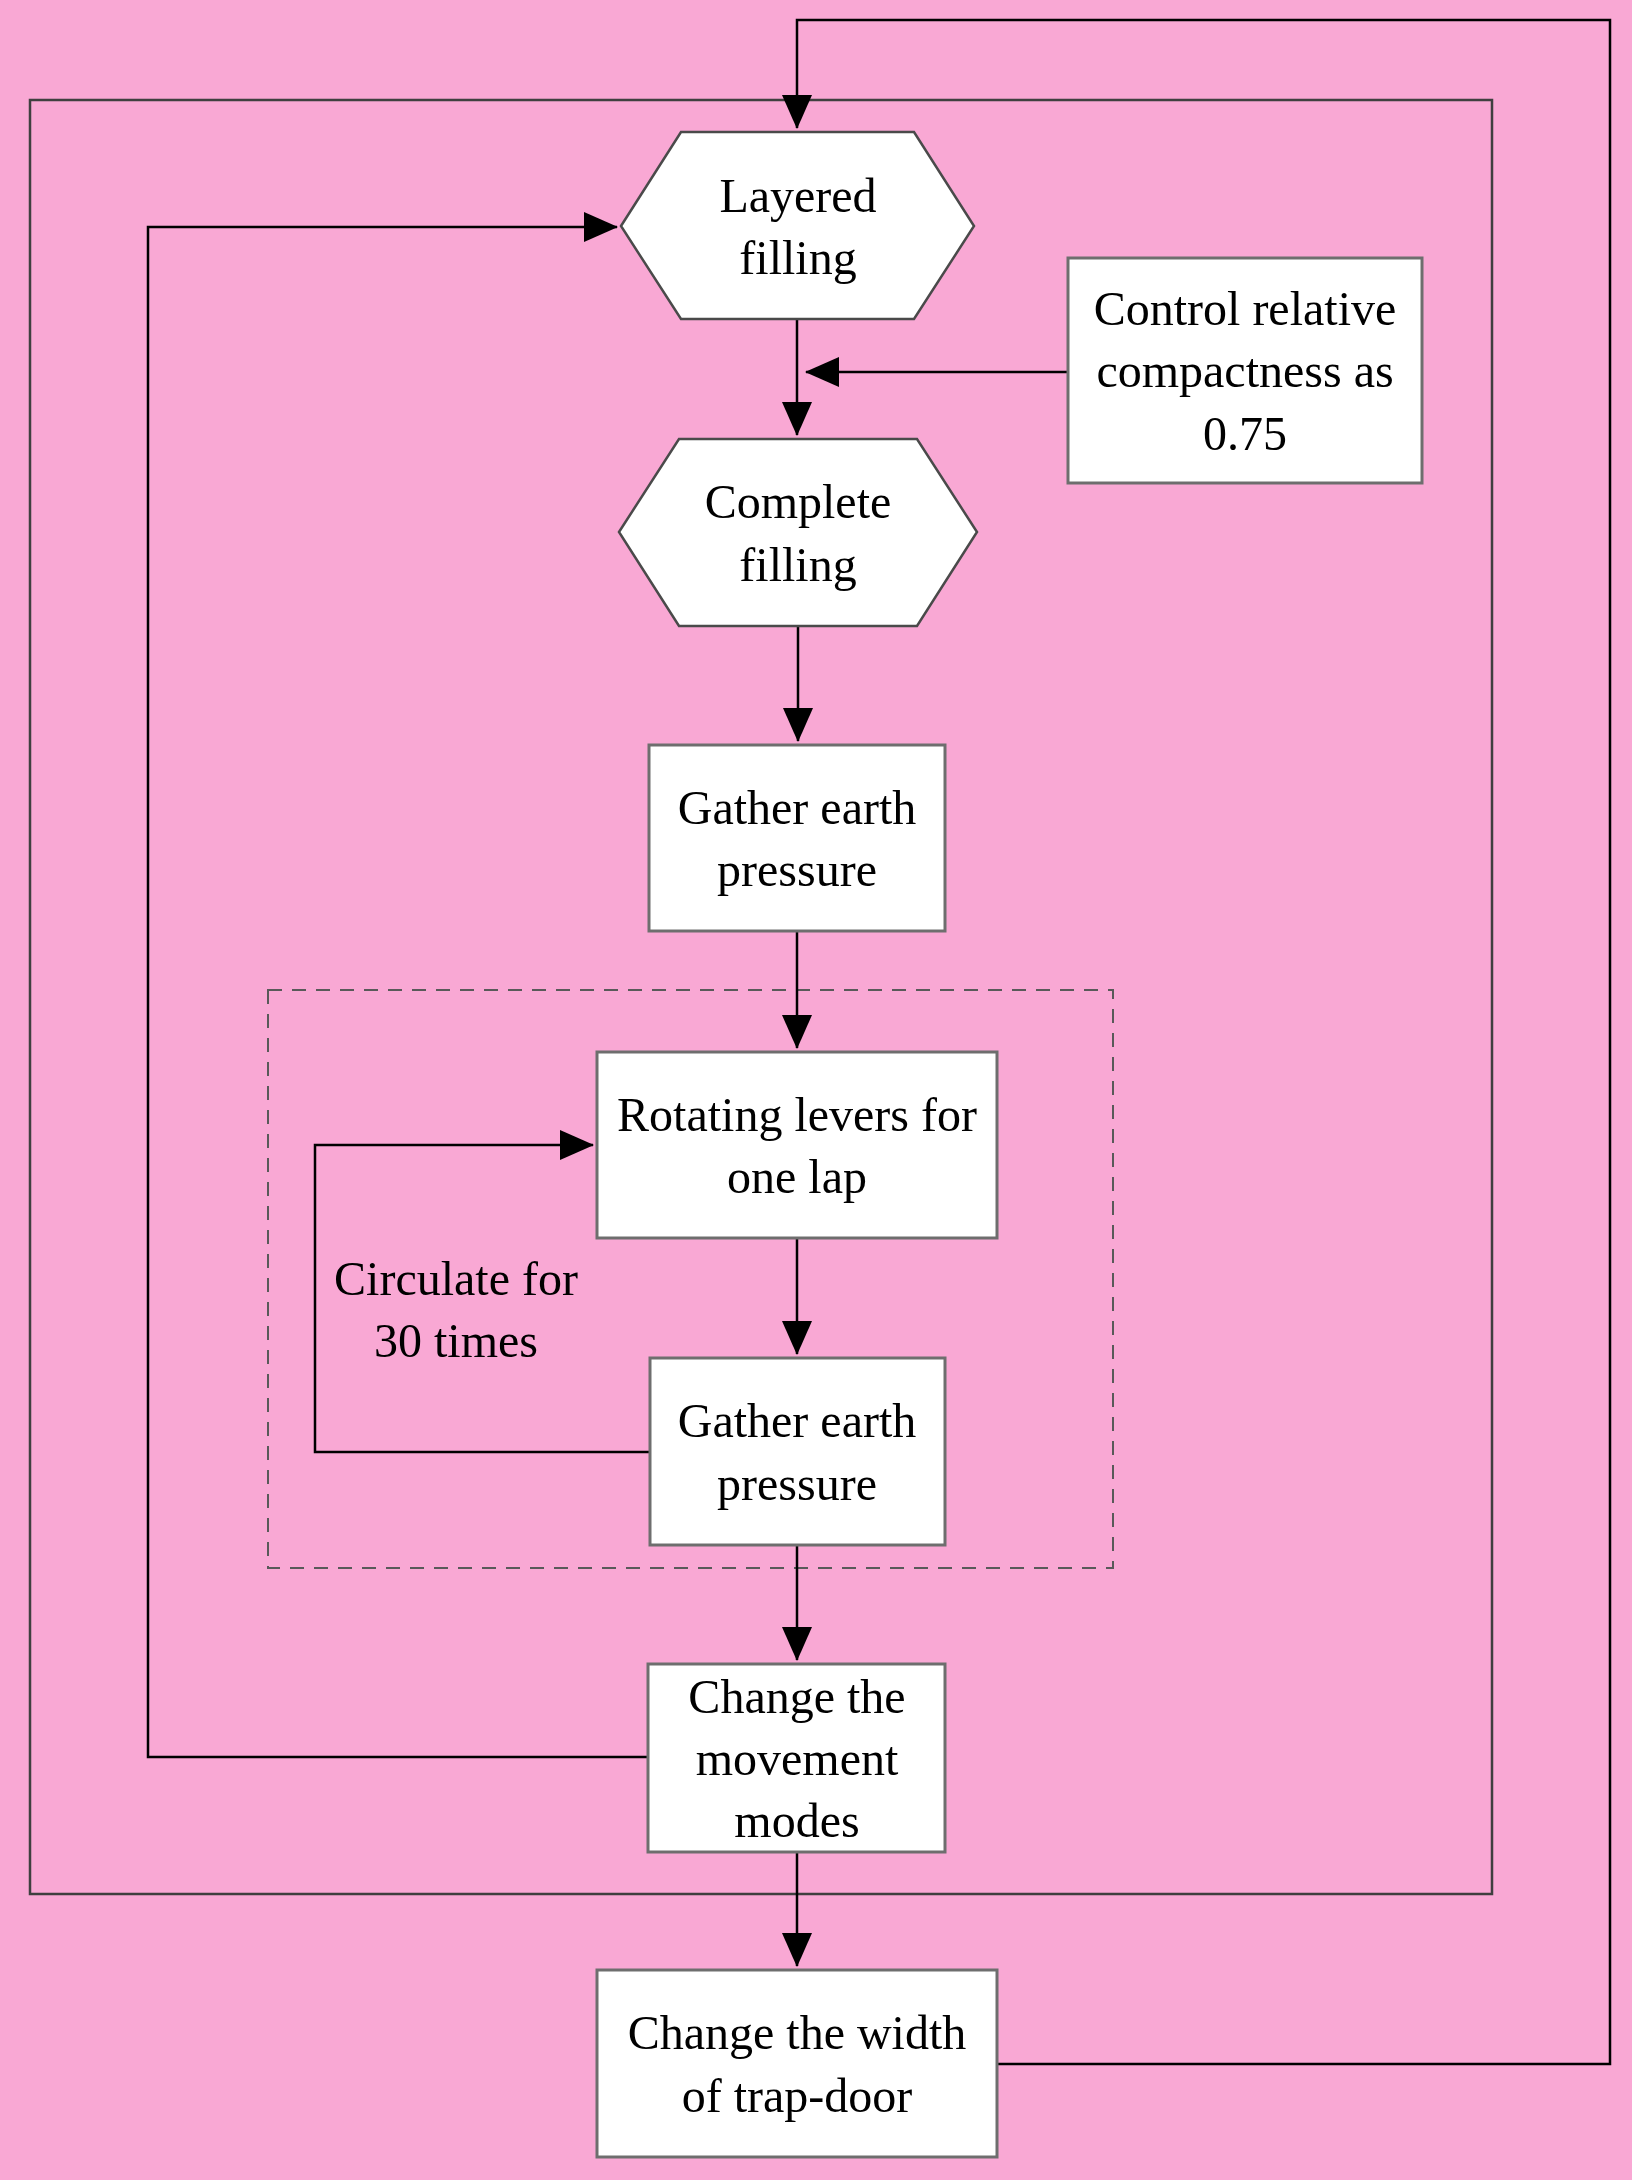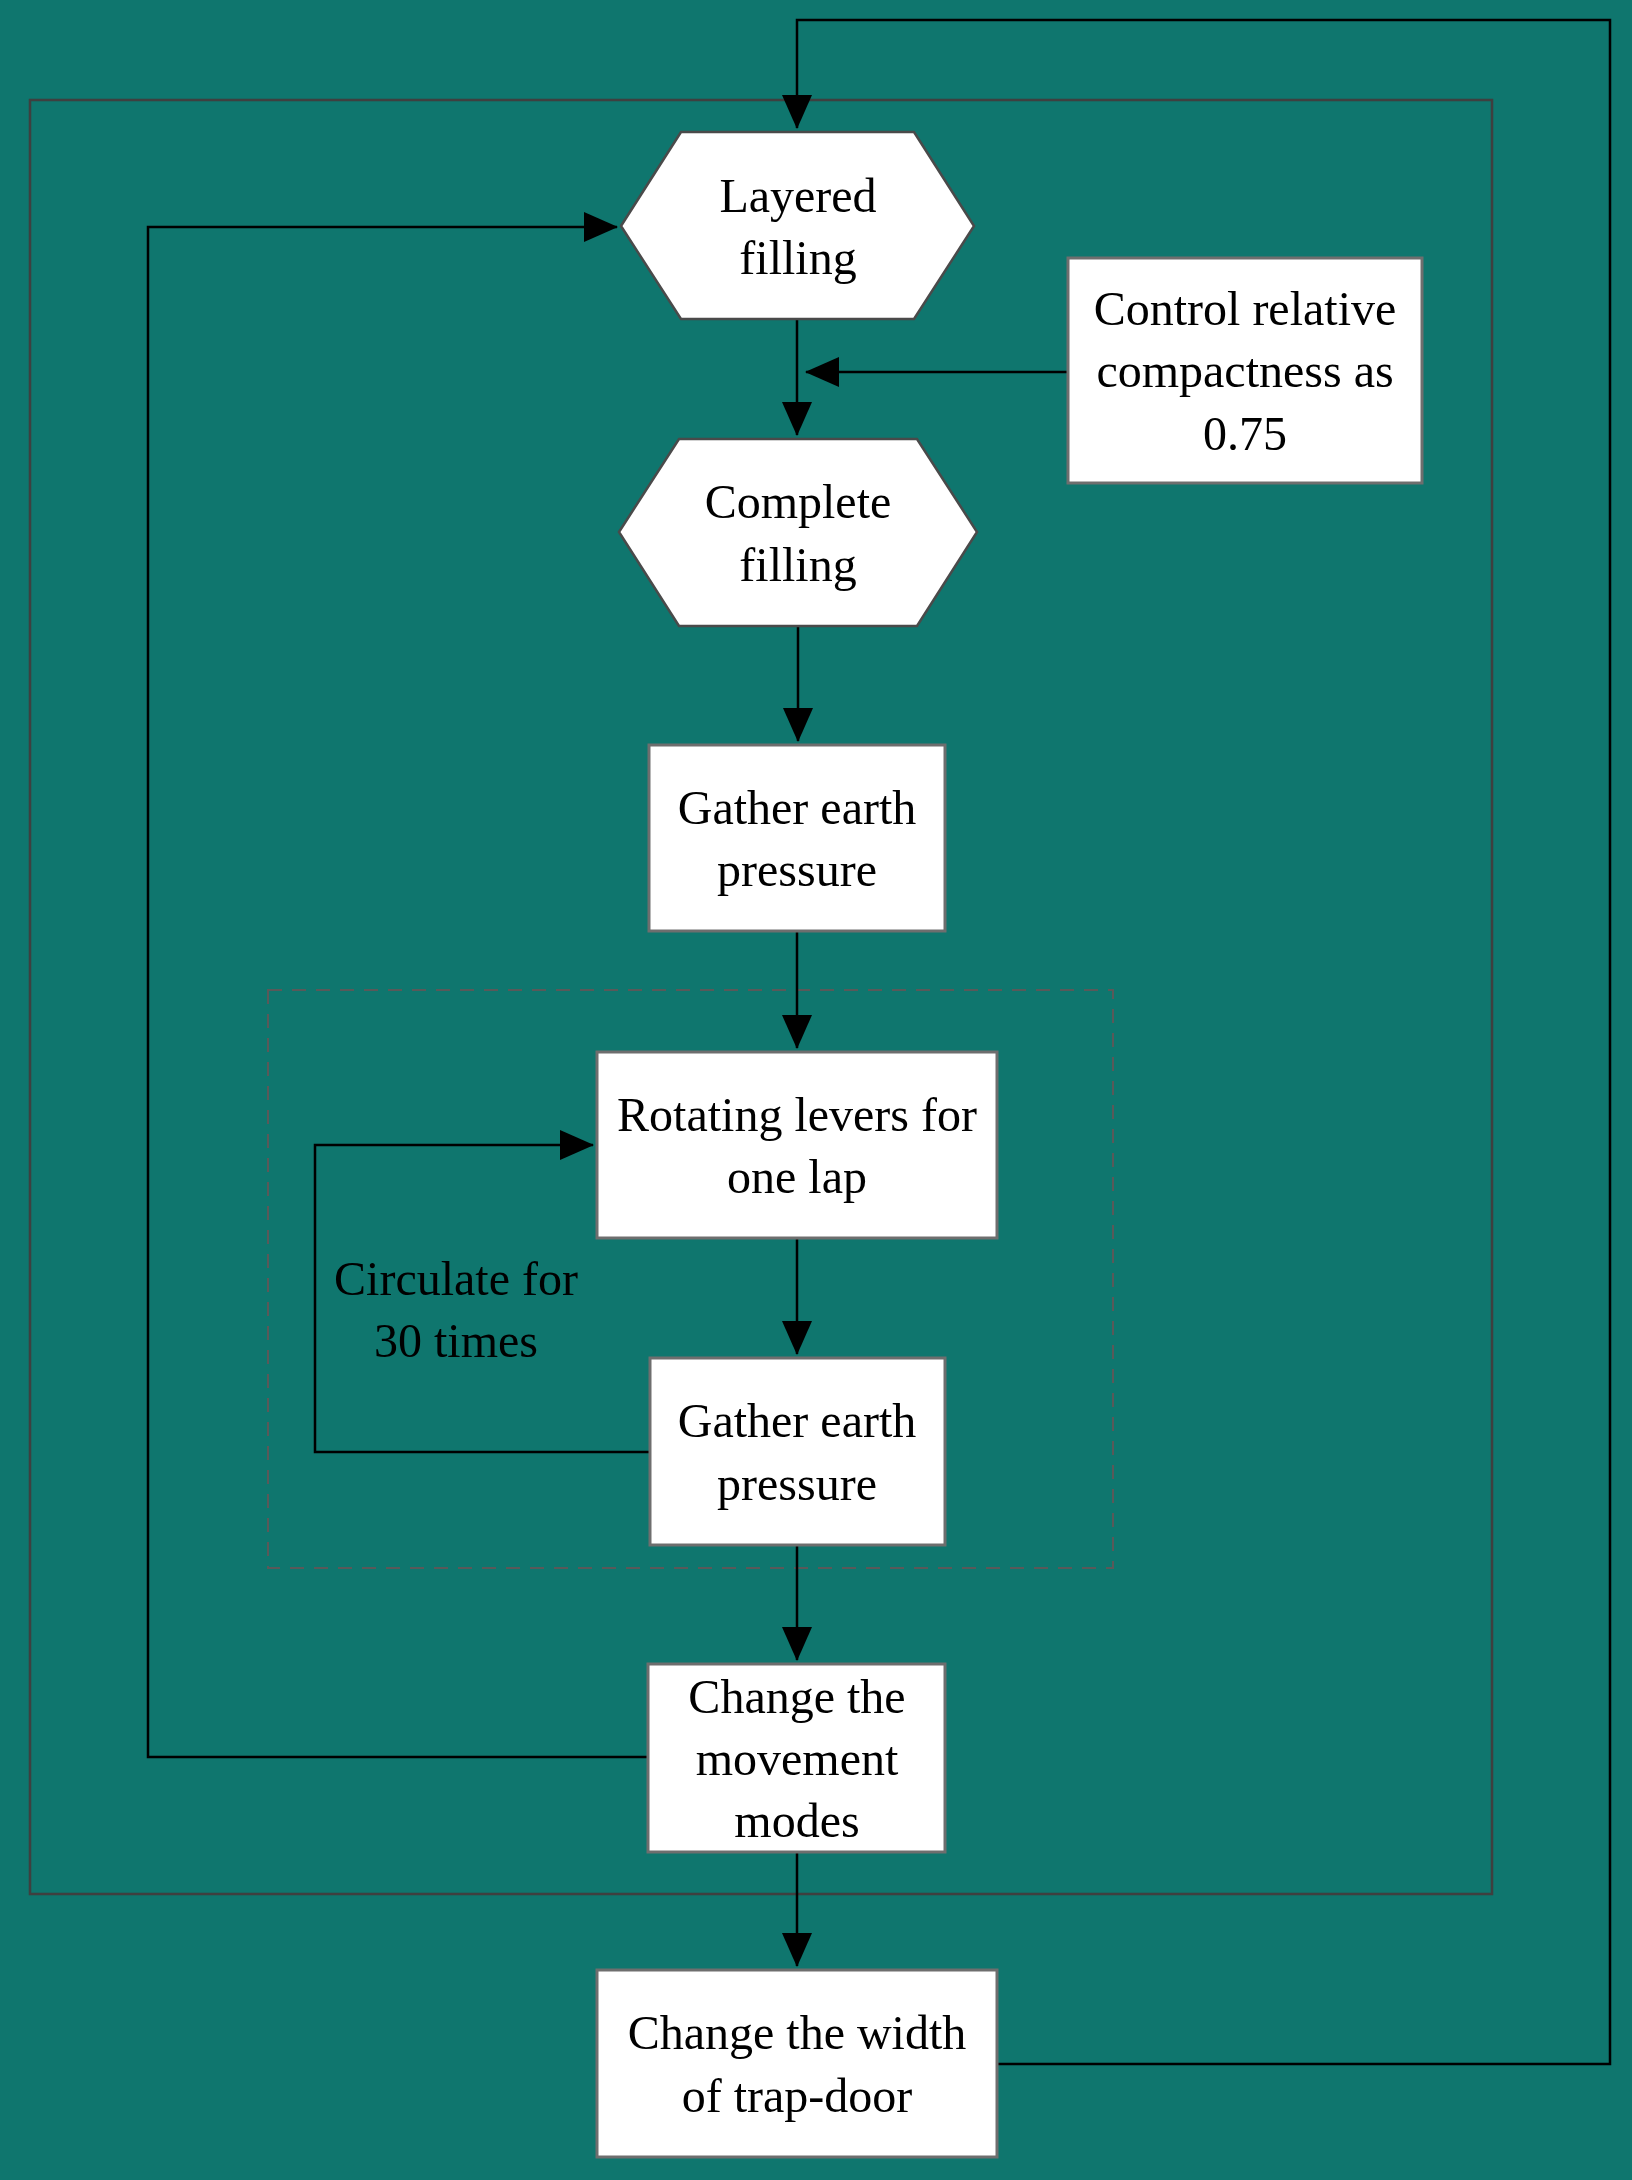--- a/index.html
+++ b/index.html
@@ -4,21 +4,21 @@
 <style>
   html, body {
     margin: 0;
     padding: 0;
     background: #ffffff;
   }
   .page {
     width: 1632px;
     height: 2180px;
     position: relative;
-    background: #0f766e;
+    background: #f9a8d4;
     text-align: center;
   }
   svg { display: block; }
   svg text {
     font-family: "Liberation Serif", "DejaVu Serif", serif;
     font-size: 48px;
     fill: #000000;
     text-anchor: middle;
     dominant-baseline: central;
   }

